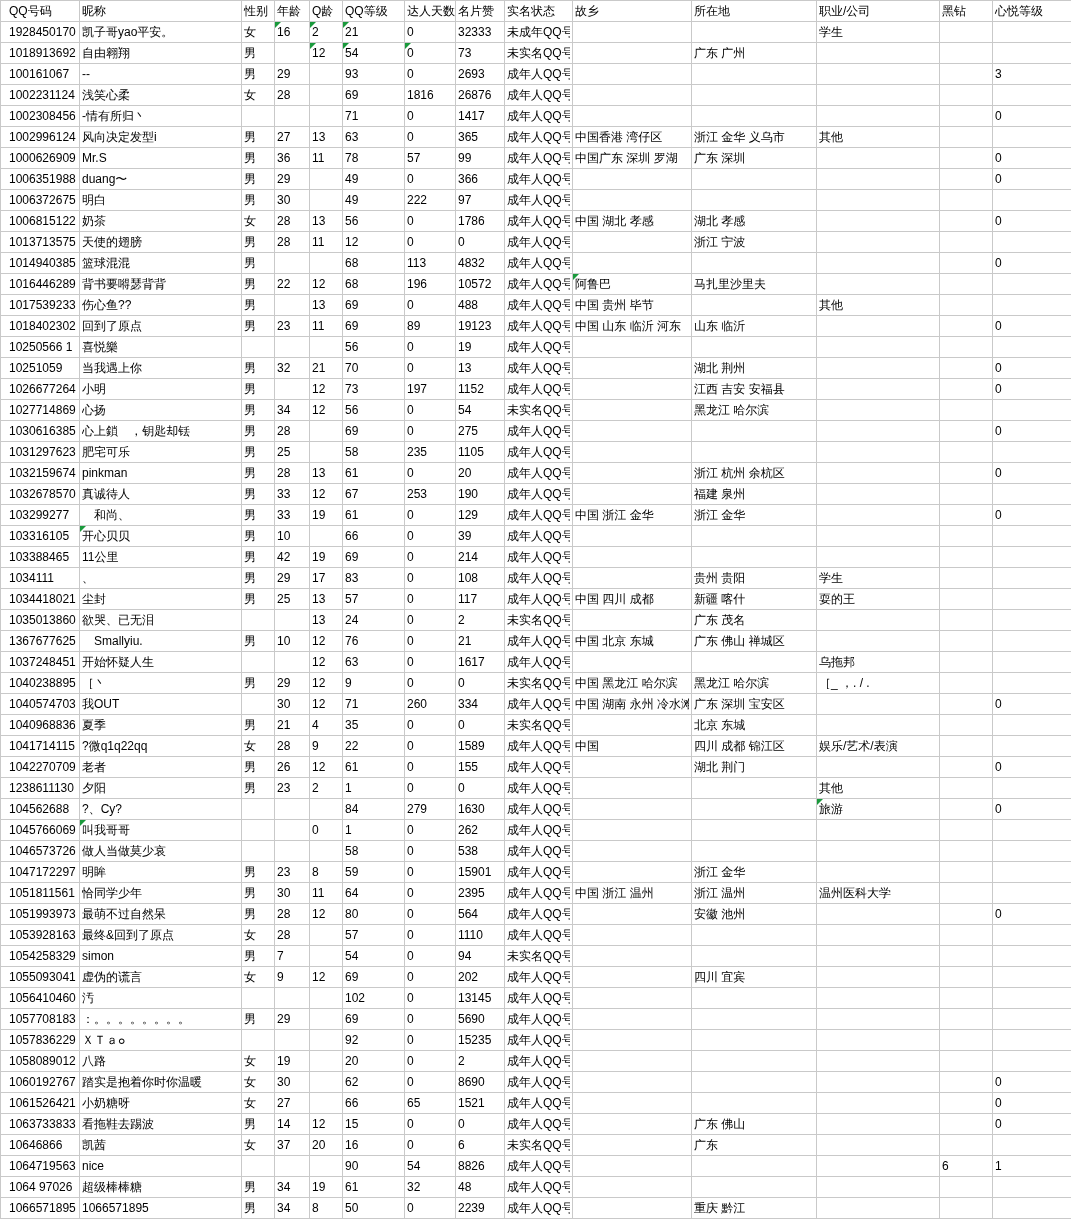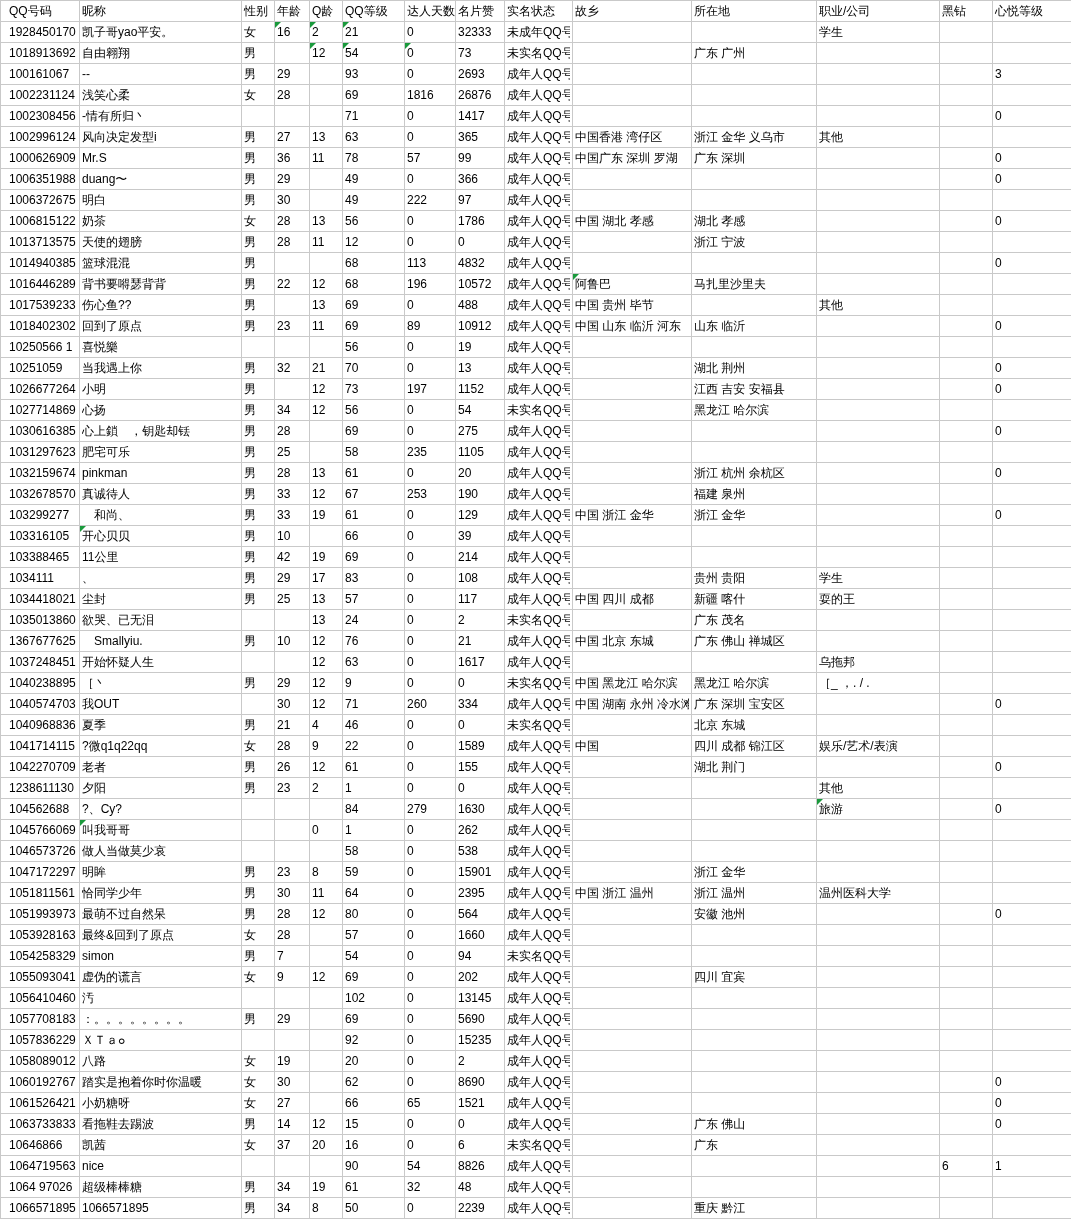--- a/index.html
+++ b/index.html
@@ -750,21 +750,21 @@
           <td>
             <span class="cut">11</span>
           </td>
           <td>
             <span class="cut">69</span>
           </td>
           <td>
             <span class="cut">89</span>
           </td>
           <td>
-            <span class="cut">10912</span>
+            <span class="cut">19123</span>
           </td>
           <td>
             <span class="cut">成年人QQ号</span>
           </td>
           <td>
             <span class="cut">中国 山东 临沂 河东</span>
           </td>
           <td>
             <span class="cut">山东 临沂</span>
           </td>
@@ -1580,21 +1580,21 @@
           <td>
             <span class="cut">男</span>
           </td>
           <td>
             <span class="cut">21</span>
           </td>
           <td>
             <span class="cut">4</span>
           </td>
           <td>
-            <span class="cut">46</span>
+            <span class="cut">35</span>
           </td>
           <td>
             <span class="cut">0</span>
           </td>
           <td>
             <span class="cut">0</span>
           </td>
           <td>
             <span class="cut">未实名QQ号</span>
           </td>
@@ -2026,21 +2026,21 @@
           <td>
             <span class="cut"></span>
           </td>
           <td>
             <span class="cut">57</span>
           </td>
           <td>
             <span class="cut">0</span>
           </td>
           <td>
-            <span class="cut">1660</span>
+            <span class="cut">1110</span>
           </td>
           <td>
             <span class="cut">成年人QQ号</span>
           </td>
           <td>
             <span class="cut"></span>
           </td>
           <td>
             <span class="cut"></span>
           </td>

